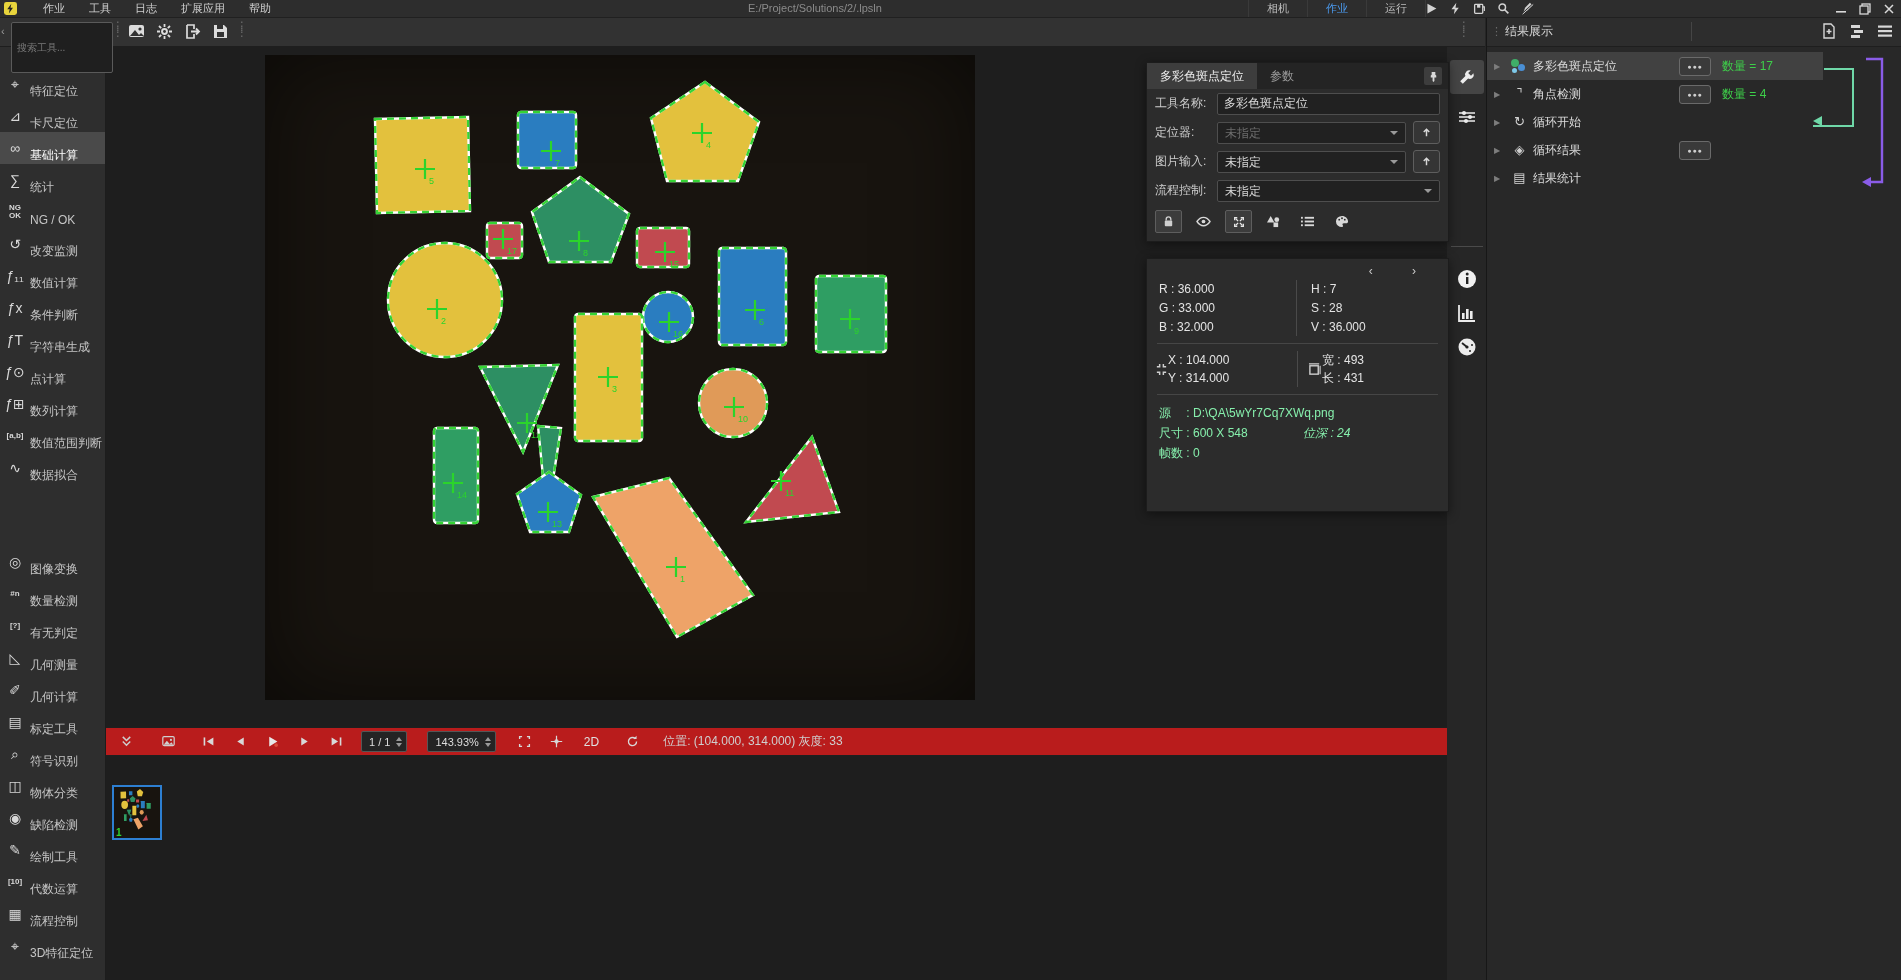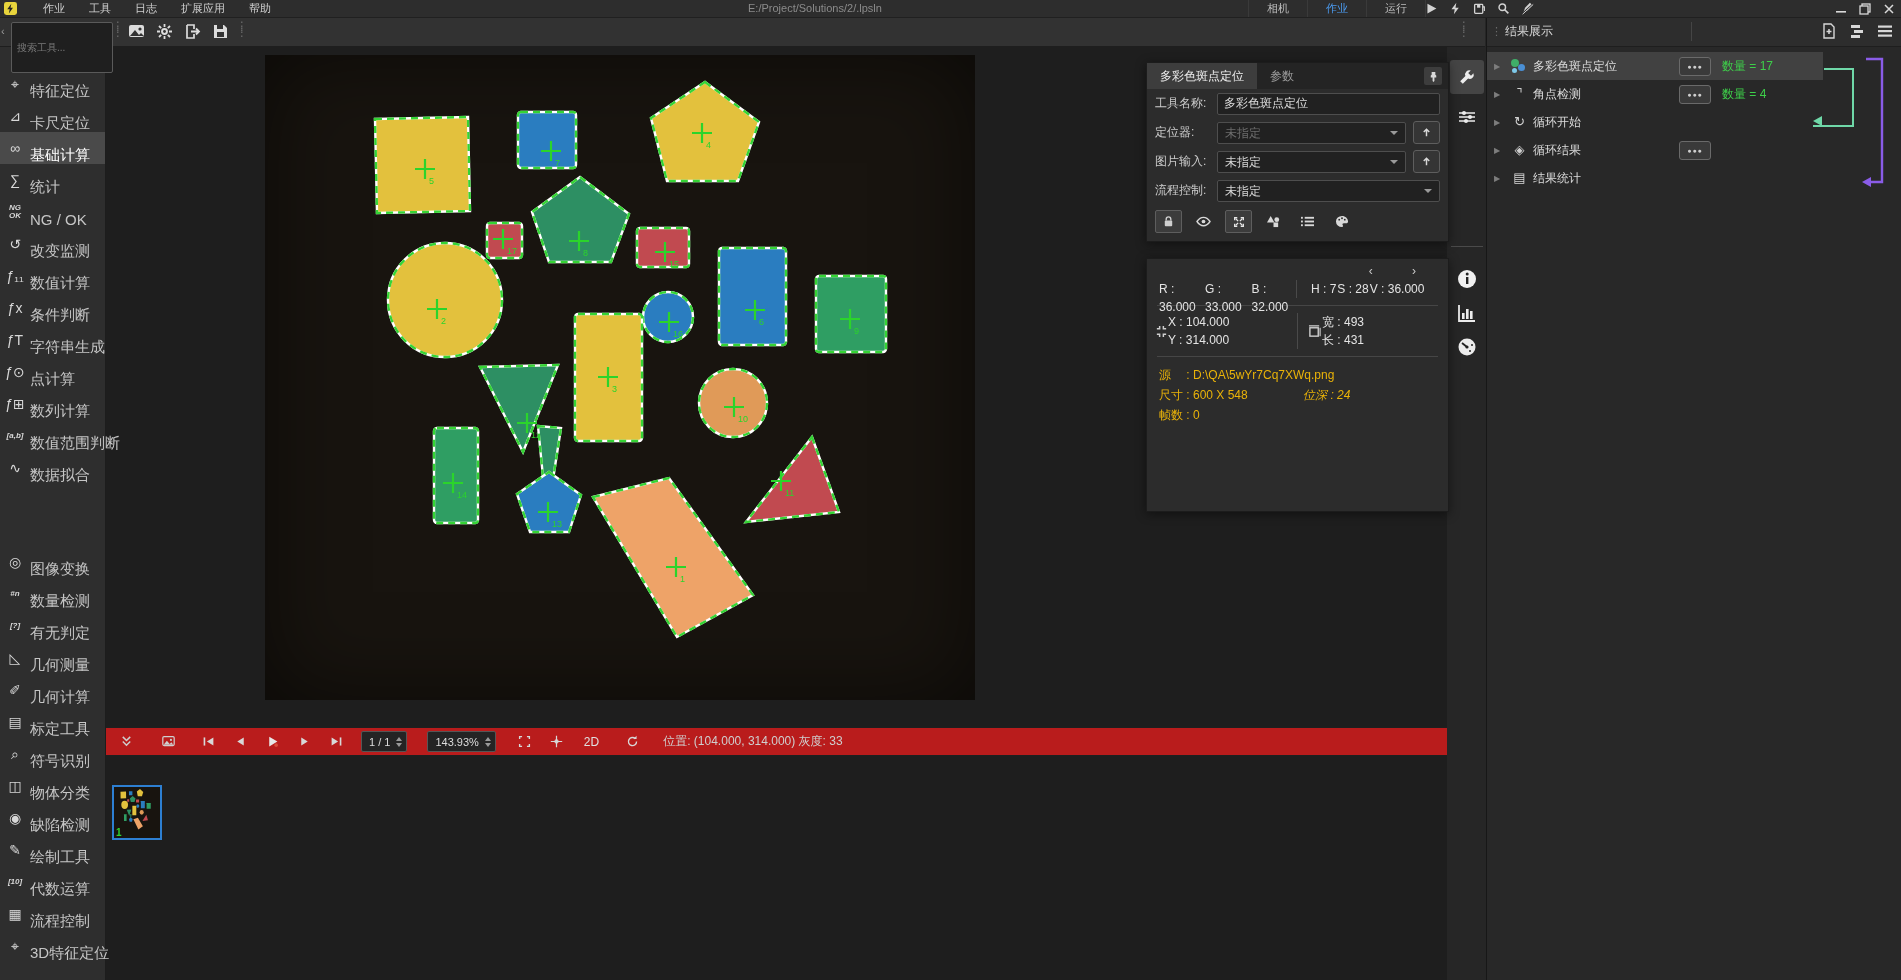--- a/index.html
+++ b/index.html
@@ -34,22 +34,22 @@
 
   
   .sidebar{position:absolute;left:0;top:46px;width:105px;bottom:0;background:#2e2e2e;border-right:1px solid #1d1d1d;z-index:10;}
   .sb-caret{text-align:center;color:#8a8a8a;font-size:9px;height:14px;line-height:14px;}
   .tool-group{margin-top:8px;}
   .tool-group.g2{margin-top:62px;}
   .tool-item{height:32px;display:flex;align-items:center;cursor:default;}
   .tool-item.selected{background:#4a4a4a;}
   .tool-item.selected .tool-label{color:#ffffff;}
   .tool-icon{width:30px;text-align:center;font-size:14px;color:#d8d8d8;white-space:pre-line;line-height:1;flex:none;}
-  .tool-icon.small{font-size:8px;font-weight:bold;font-style:italic;}
-  .tool-label{font-size:15px;color:#c6c6c6;white-space:nowrap;margin-top:15px;}
+  .tool-icon.small{font-size:8px;font-weight:bold;}
+  .tool-label{font-size:12px;color:#c6c6c6;white-space:nowrap;margin-top:15px;}
 
   
   .center{position:absolute;left:105px;top:46px;width:1342px;bottom:0;background:#1e1e1e;}
   .canvas-image{position:absolute;left:160px;top:9px;width:710px;height:645px;background:#18140f;
                 box-shadow:inset 0 0 90px rgba(0,0,0,.55);}
   
   .bottom-toolbar{position:absolute;left:0;top:681px;width:100%;height:27px;background:#b91c1c;
                   border-top:1px solid #1f1f1f;border-bottom:1px solid #1f1f1f;
                   display:flex;align-items:center;font-size:11px;}
   .bt-btn{width:26px;height:20px;display:flex;align-items:center;justify-content:center;flex:none;}
@@ -86,29 +86,29 @@
   .dropdown .muted{color:#6c6c6c;}
   .up-btn{width:25px;height:21px;margin-left:7px;border:1px solid #5e5e5e;border-radius:3px;background:#353535;
           display:flex;align-items:center;justify-content:center;flex:none;}
   .prop-icons{display:flex;gap:9px;padding:5px 8px 8px;align-items:center;}
   .picon{width:25px;height:21px;display:flex;align-items:center;justify-content:center;}
   .picon.boxed{border:1px solid #5e5e5e;background:#3c3c3c;border-radius:2px;}
 
   .info-panel{left:1146px;top:258px;width:301px;height:252px;}
   .nav-arrows{text-align:right;padding:5px 14px 0;color:#cccccc;font-size:12px;letter-spacing:18px;}
   .val-grid{display:flex;padding:2px 0 4px 12px;}
-  .val-col{width:138px;display:flex;flex-direction:row;gap:1px;}
+  .val-col{width:138px;display:flex;flex-direction:column;gap:1px;}
   .val-col.right{border-left:1px solid #4a4a4a;padding-left:14px;}
   .val-line{font-size:12px;color:#e4e4e4;height:18px;line-height:18px;}
   .hr{border-top:1px solid #464646;margin:3px 10px;}
   .pos-grid{display:flex;padding:4px 0 4px 8px;}
   .pos-cell{width:142px;display:flex;align-items:center;}
   .pos-cell.right{border-left:1px solid #4a4a4a;padding-left:10px;width:130px;}
   .pos-lines{display:flex;flex-direction:column;}
-  .src-block{padding:5px 12px 6px;font-size:12px;color:#eab308;}
+  .src-block{padding:5px 12px 6px;font-size:12px;color:#86efac;}
   .src-line{height:20px;line-height:20px;white-space:nowrap;}
   .src-line .right-part{margin-left:52px;font-style:italic;}
 
   
   .tool-strip{position:absolute;left:1447px;top:46px;width:40px;bottom:0;z-index:14;}
   .strip-btn{position:absolute;left:3px;width:34px;height:34px;display:flex;align-items:center;justify-content:center;border-radius:3px;}
   .strip-btn.active{background:#454545;}
   .strip-sep{position:absolute;left:4px;width:32px;border-top:1px solid #4a4a4a;}
 
   

